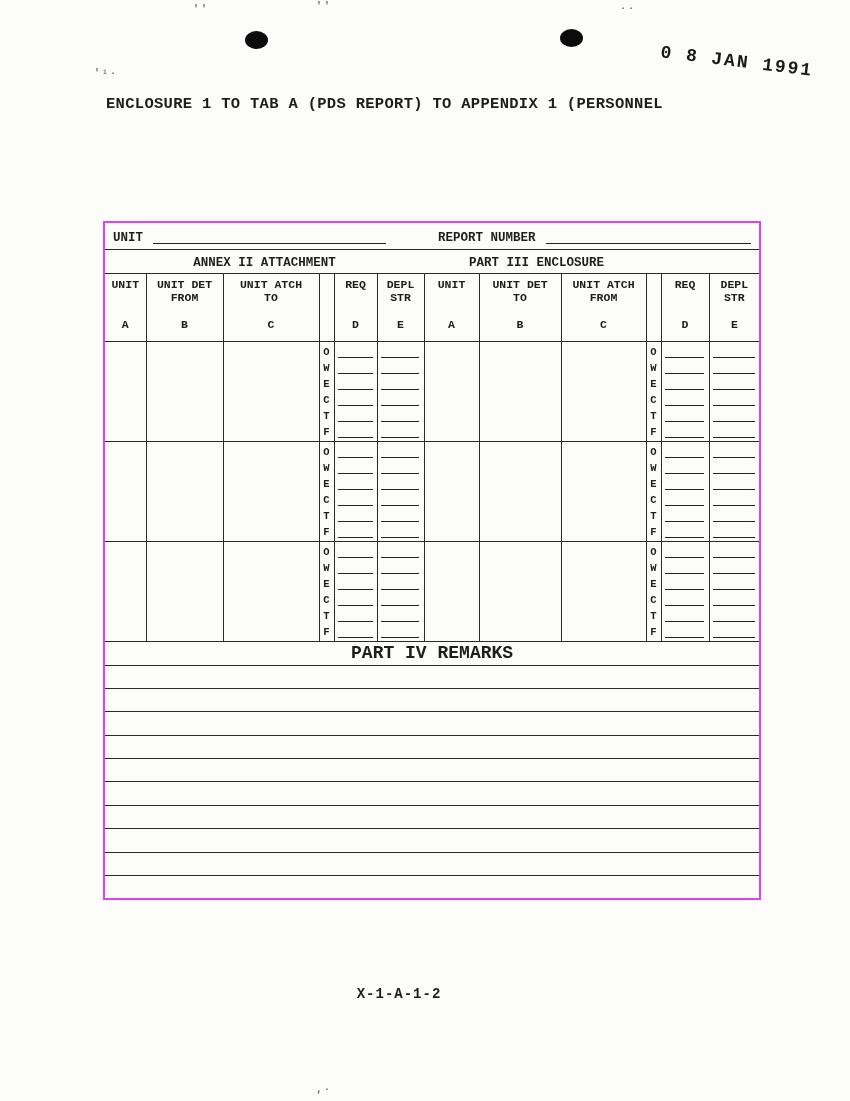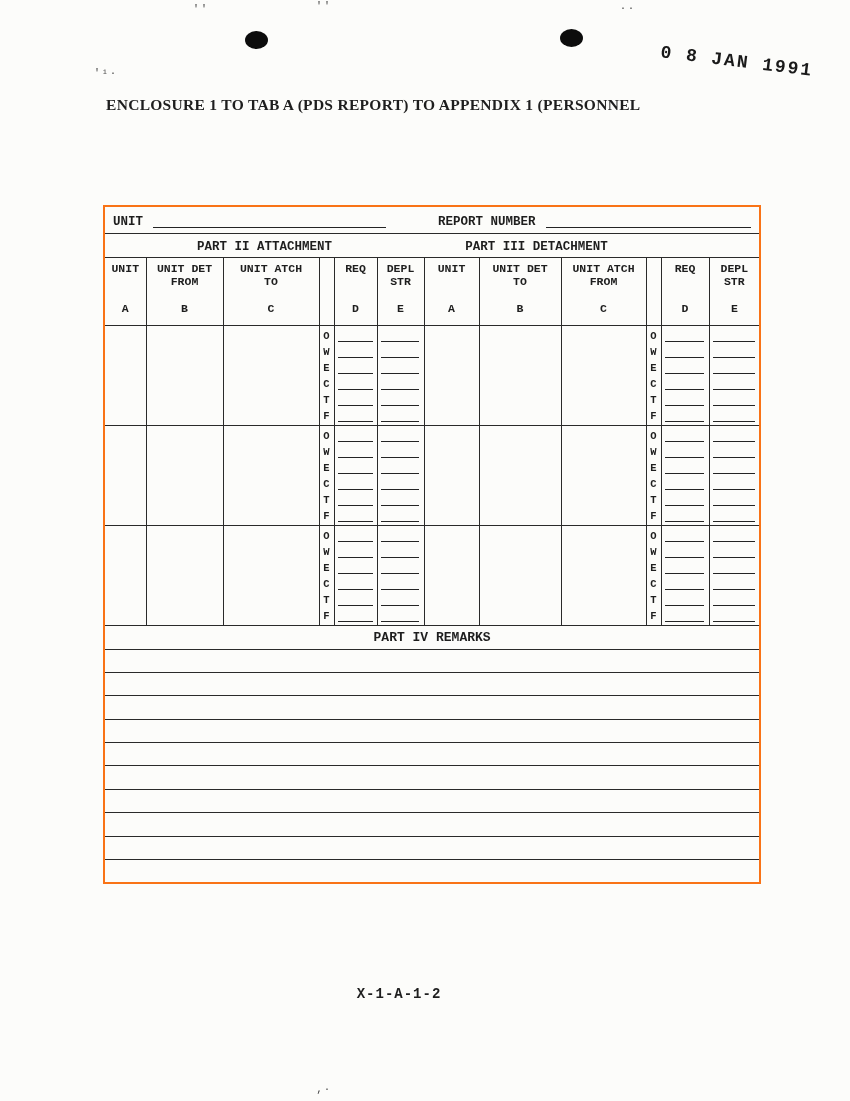--- a/index.html
+++ b/index.html
@@ -36,29 +36,28 @@
     white-space: nowrap;
   }
   .doc-header {
     position: absolute;
     left: 106px; top: 94px;
     font-size: 15.5px;
     font-weight: 700;
     line-height: 21px;
     letter-spacing: 0.3px;
     white-space: nowrap;
-    font-family: Liberation Serif, serif;
   }
   .form-table {
     position: absolute;
-    left: 103px; top: 205px;
+    left: 103px; top: 221px;
     width: 656px;
     border-collapse: collapse;
     table-layout: fixed;
-    border: 2px solid #f97316;
+    border: 2px solid #d946ef;
   }
   .form-table td {
     border: 1.5px solid #2a2a2a;
     vertical-align: top;
     overflow: hidden;
   }
   
   .unit-row td { height: 27px; padding: 0 8px; }
   .unit-flex { display: flex; align-items: flex-end; height: 100%; padding-bottom: 5px; }
   .lbl { font-size: 12.5px; font-weight: 700; line-height: 12px; white-space: nowrap; }
@@ -98,21 +97,21 @@
   .line-slot::after {
     content: "";
     position: absolute;
     left: 4%; right: 5%; bottom: 2px;
     border-bottom: 1.5px solid #242424;
   }
   
   .part4-row td {
     height: 24px;
     text-align: center;
-    font-size: 13px;
+    font-size: 18px;
     font-weight: 700;
     vertical-align: middle;
   }
   
   .remarks-row td {
     height: 23.4px;
     border-left: none; border-right: none; border-top: none;
     border-bottom: 1.5px solid #2a2a2a;
   }
   .doc-footer {
@@ -163,22 +162,22 @@
         <div class="unit-flex">
           <span class="lbl">UNIT</span>
           <span class="fill-line unit-line"></span>
           <span class="u-spacer"></span>
           <span class="lbl">REPORT NUMBER</span>
           <span class="fill-line report-line"></span>
         </div>
       </td>
     </tr>
     <tr class="part-row">
-      <td colspan="6">PART II ATTACHMENT</td>
-      <td colspan="6" class="part3">PART III DETACHMENT</td>
+      <td colspan="6">ANNEX II ATTACHMENT</td>
+      <td colspan="6" class="part3">PART III ENCLOSURE</td>
     </tr>
     <tr class="head-row">
       <td>
         <div class="h-top">
             <div>UNIT</div>
             <div></div>
           </div>
         <div class="h-letter">A</div>
       </td>
       <td>

